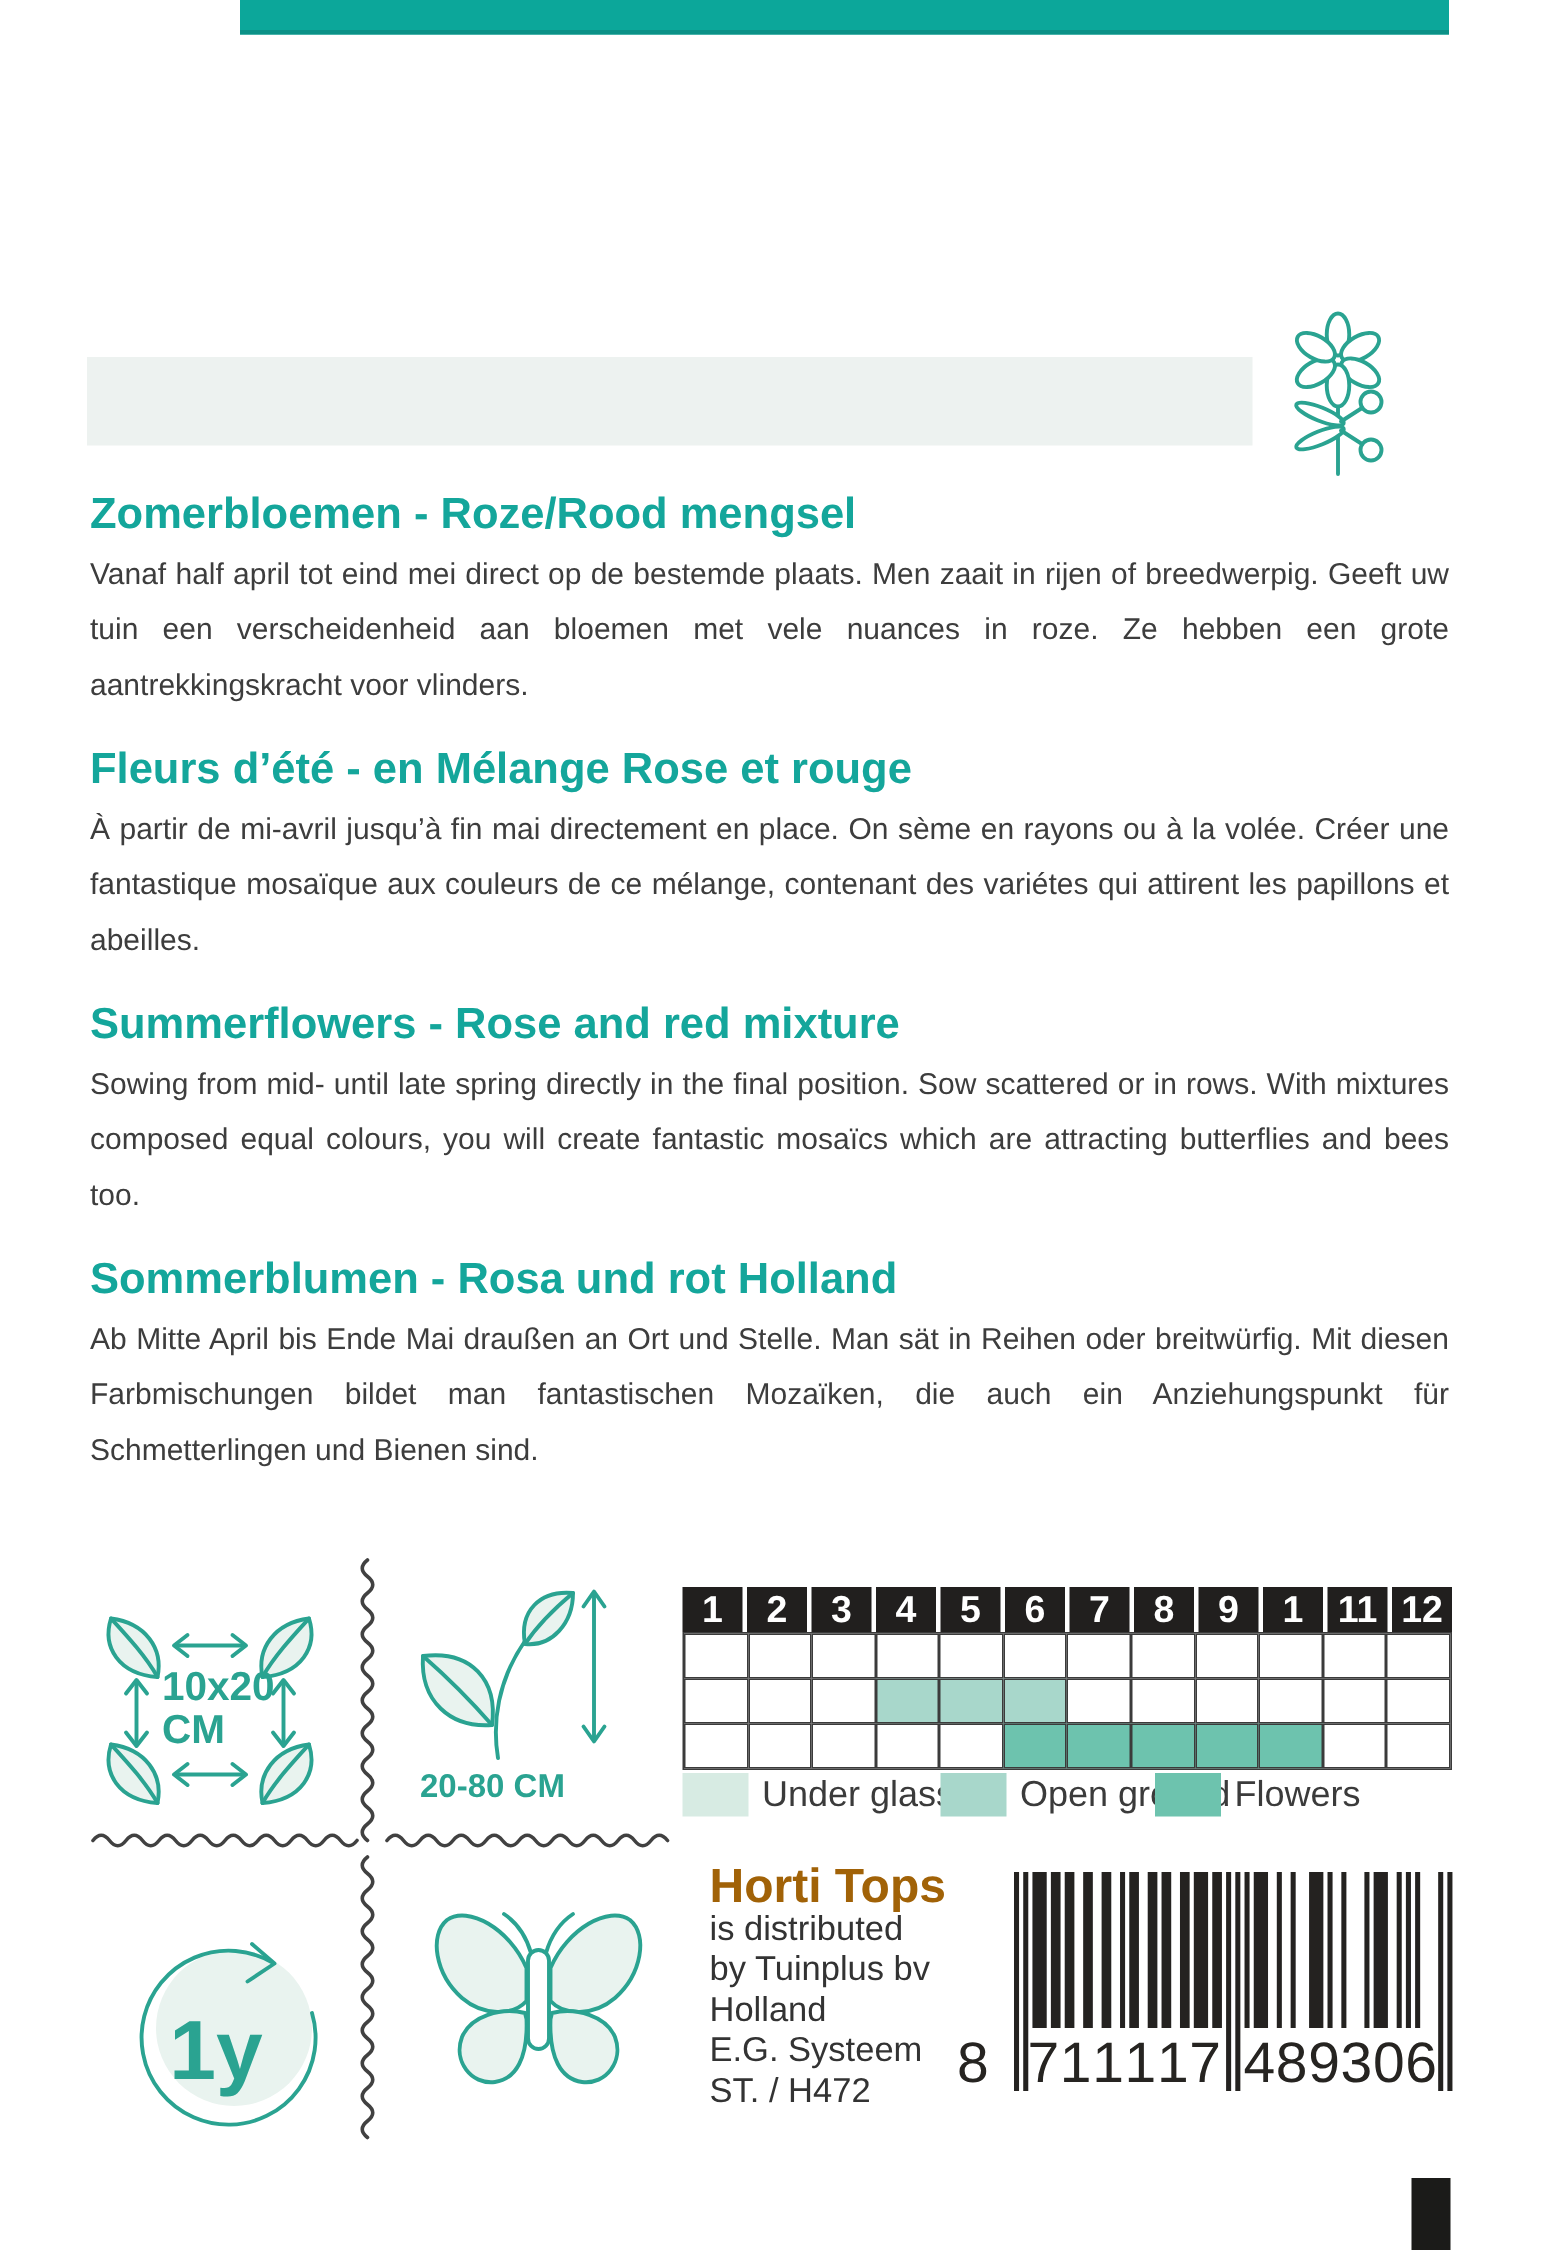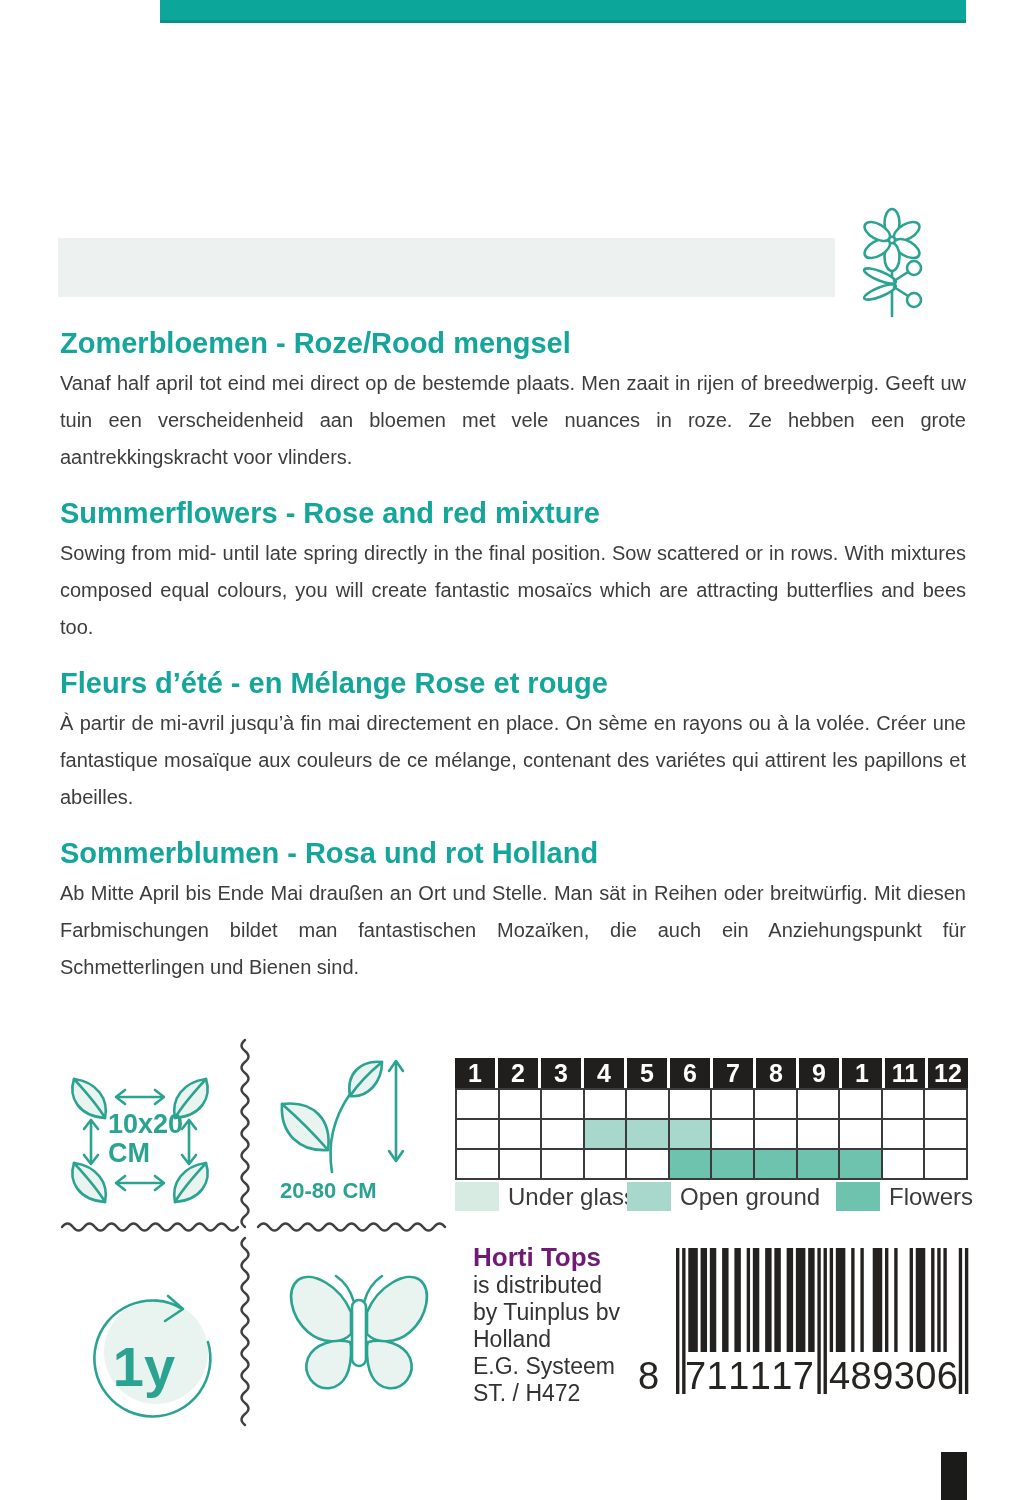--- a/index.html
+++ b/index.html
@@ -55,21 +55,21 @@
          text-align:center;font-weight:bold;font-size:25px;}
   .cal-body{display:grid;grid-template-columns:repeat(12,1fr);border:1px solid var(--table-border,#3b3b3b);}
   .bcell{height:28px;border:1px solid var(--table-border,#3b3b3b);}
 
   .legend-item{position:absolute;top:1182px;display:flex;align-items:center;}
   .legend-swatch{width:44px;height:29px;margin-right:9px;flex:none;}
   .legend-label{font-size:24px;color:#3b3b3b;white-space:nowrap;}
 
   
   .distributor{position:absolute;left:473px;top:1242px;font-size:23px;line-height:27px;color:#333;}
-  .distributor .brand{font-size:26px;font-weight:bold;line-height:30px;color:#701a75;}
+  .distributor .brand{font-size:32px;font-weight:bold;line-height:30px;color:#a16207;}
 
   
   .barcode-wrap{position:absolute;left:638px;top:1248px;width:330px;height:152px;}
   .bc-svg{position:absolute;left:38px;top:0;}
   .bc-digit{position:absolute;bottom:2px;font-size:38px;color:#262421;letter-spacing:0;}
   .bc-lead{left:0;}
   .bc-g1{left:47px;width:129px;display:flex;justify-content:space-between;}
   .bc-g2{left:191px;width:129px;display:flex;justify-content:space-between;}
 
   .corner-mark{position:absolute;left:941px;top:1452px;width:26px;height:48px;background:#1b1b19;}
@@ -111,26 +111,26 @@
     <circle class="ic" cx="58" cy="58" r="7"></circle>
     <circle class="ic" cx="58" cy="90" r="7"></circle>
   </svg>
 
   <main class="text-col">
     <section>
       <h2>Zomerbloemen - Roze/Rood mengsel</h2>
       <p>Vanaf half april tot eind mei direct op de bestemde plaats. Men zaait in rijen of breedwerpig. Geeft uw tuin een verscheidenheid aan bloemen met vele nuances in roze. Ze hebben een grote aantrekkingskracht voor vlinders.</p>
     </section>
     <section>
+      <h2>Fleurs d’été - en Mélange Rose et rouge</h2>
+      <p>À partir de mi-avril jusqu’à fin mai directement en place. On sème en rayons ou à la volée. Créer une fantastique mosaïque aux couleurs de ce mélange, contenant des variétes qui attirent les papillons et abeilles.</p>
+    </section>
+    <section>
       <h2>Summerflowers - Rose and red mixture</h2>
       <p>Sowing from mid- until late spring directly in the final position. Sow scattered or in rows. With mixtures composed equal colours, you will create fantastic mosaïcs which are attracting butterflies and bees too.</p>
-    </section>
-    <section>
-      <h2>Fleurs d’été - en Mélange Rose et rouge</h2>
-      <p>À partir de mi-avril jusqu’à fin mai directement en place. On sème en rayons ou à la volée. Créer une fantastique mosaïque aux couleurs de ce mélange, contenant des variétes qui attirent les papillons et abeilles.</p>
     </section>
     <section>
       <h2>Sommerblumen - Rosa und rot Holland</h2>
       <p>Ab Mitte April bis Ende Mai draußen an Ort und Stelle. Man sät in Reihen oder breitwürfig. Mit diesen Farbmischungen bildet man fantastischen Mozaïken, die auch ein Anziehungspunkt für Schmetterlingen und Bienen sind.</p>
     </section>
   </main>
 
   <div class="leaves-block">
     <svg class="leaf mirror" style="left:2px;top:2px;" width="50" height="50" viewBox="0 0 50 50">
       <path class="ic ic-fill" d="M7,44 C3,25 15,8 38,5 C44,24 33,42 7,44 Z"></path>
@@ -280,21 +280,21 @@
   </div>
 
   <div class="legend-item" style="left:455px;">
     <div class="legend-swatch" style="background: rgb(215, 235, 227);"></div>
     <div class="legend-label">Under glass</div>
   </div>
   <div class="legend-item" style="left:627px;">
     <div class="legend-swatch" style="background: rgb(168, 215, 203);"></div>
     <div class="legend-label">Open ground</div>
   </div>
-  <div class="legend-item" style="left:836px;">
+  <div class="legend-item" style="left:770px;">
     <div class="legend-swatch" style="background: rgb(109, 195, 174);"></div>
     <div class="legend-label">Flowers</div>
   </div>
 
   <div class="distributor">
     <div class="brand">Horti Tops</div>
     <div>is distributed</div>
     <div>by Tuinplus bv</div>
     <div>Holland</div>
     <div>E.G. Systeem</div>

